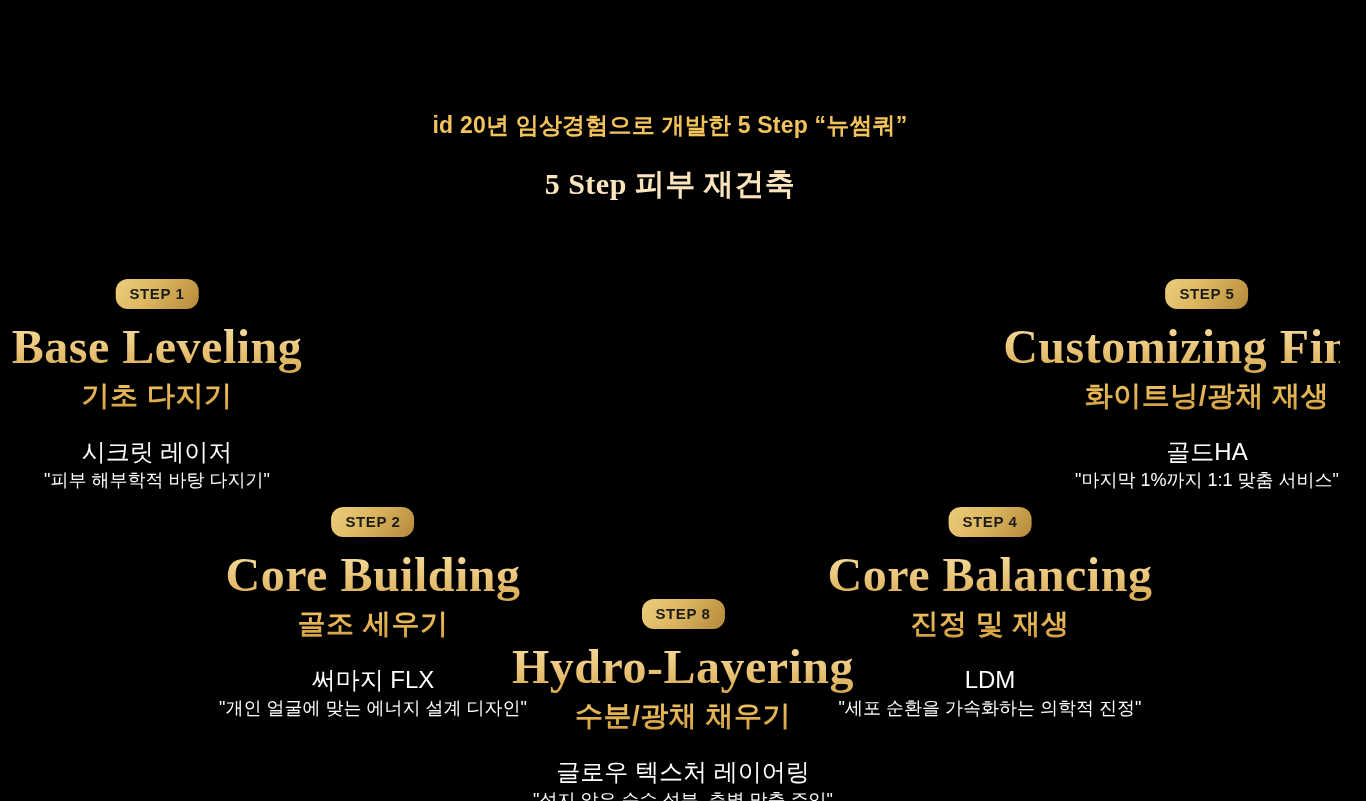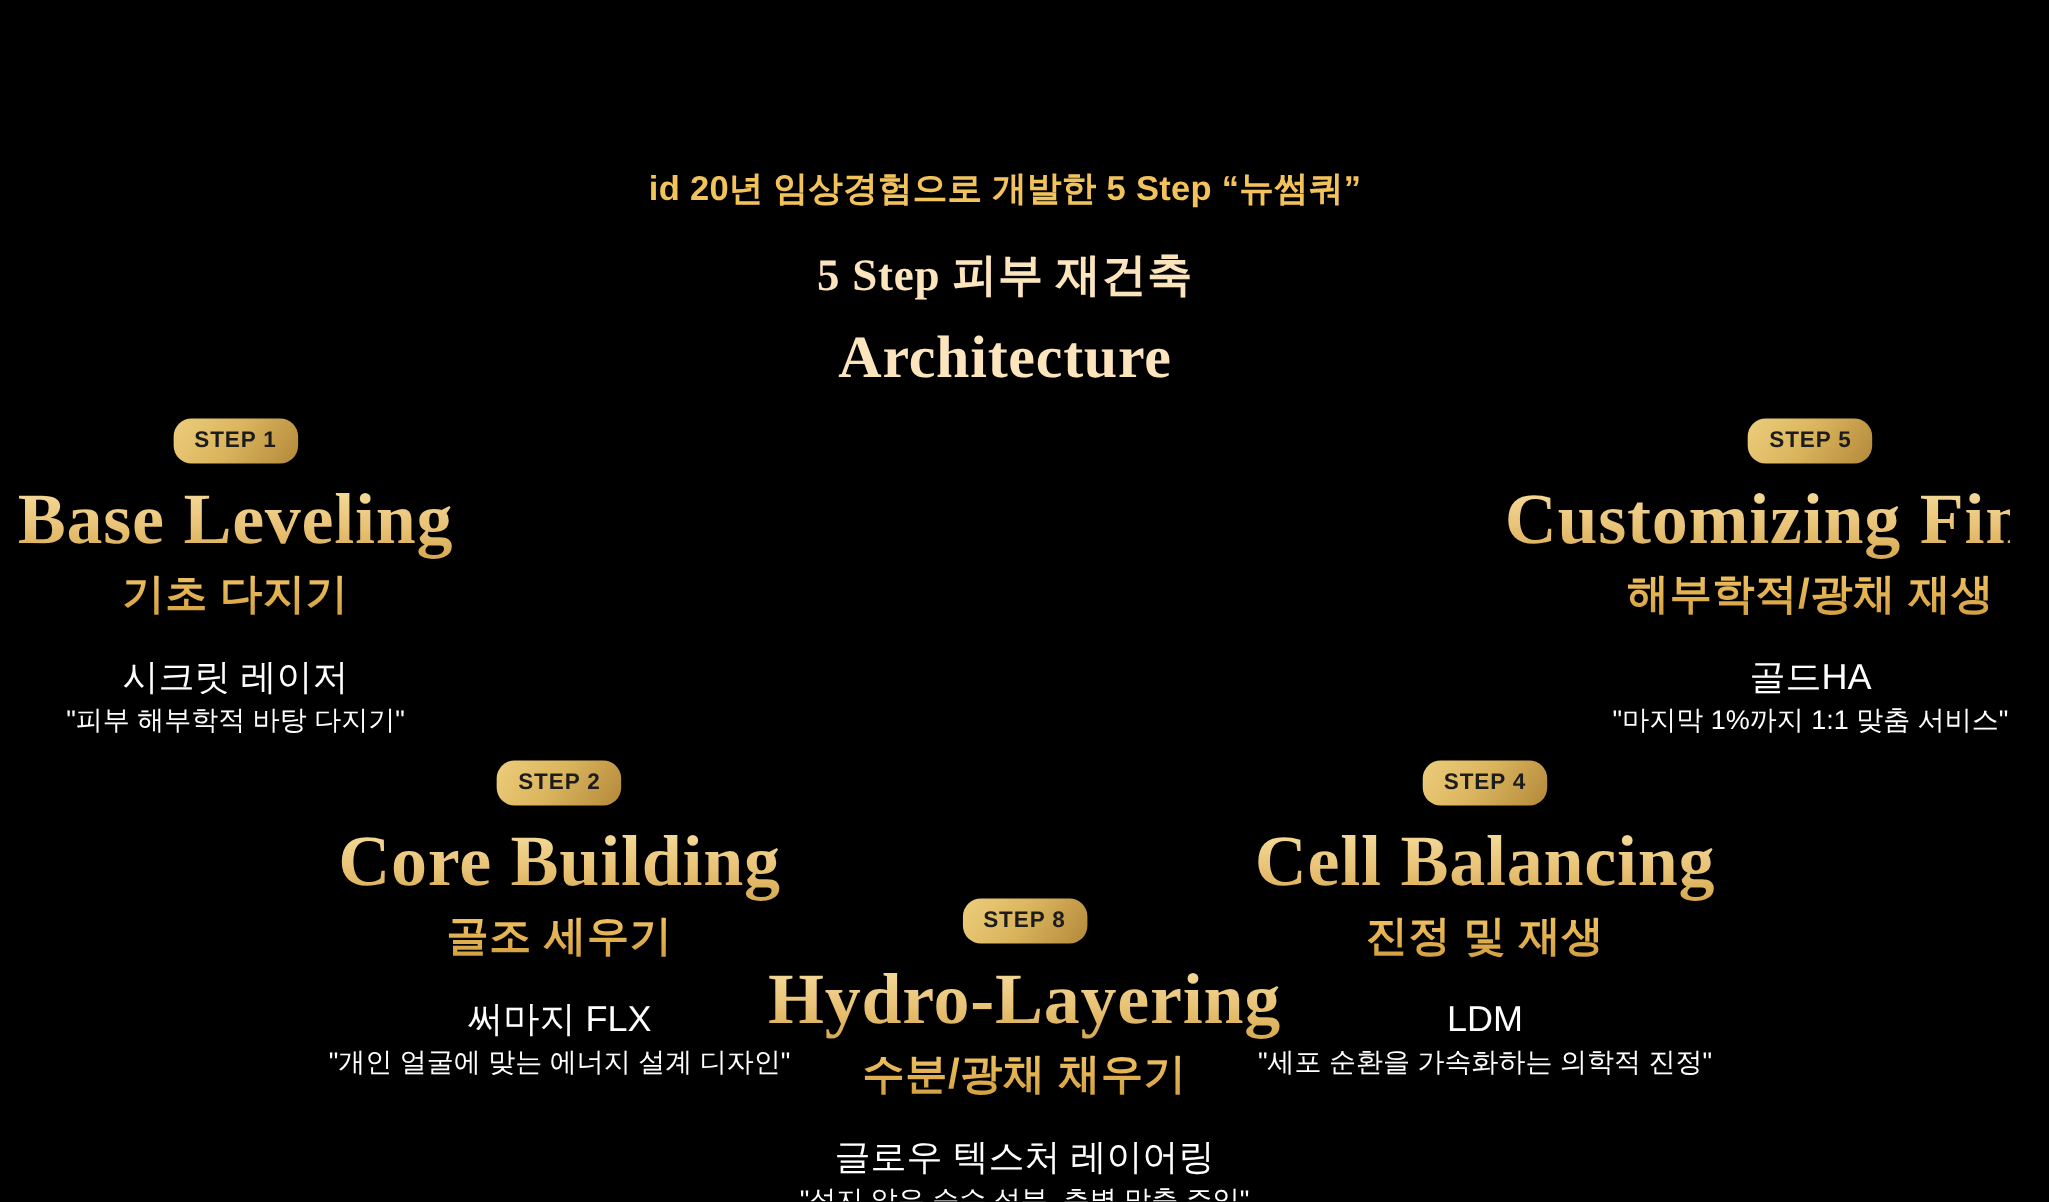--- a/index.html
+++ b/index.html
@@ -125,21 +125,20 @@
   }
 </style>
 </head>
 <body>
 
 <div class="stage">
 
   <header class="header">
     <p class="eyebrow">id 20년 임상경험으로 개발한 5 Step “뉴썸쿼”</p>
     <h1 class="main-title">5 Step 피부 재건축</h1>
-    <h2 class="main-subtitle">Architecture</h2>
   </header>
 
   <div class="step s1">
     <span class="badge">STEP 1</span>
     <h3 class="step-title">Base Leveling</h3>
     <h4 class="step-subtitle">기초 다지기</h4>
     <p class="step-method">시크릿 레이저</p>
     <p class="step-quote">"피부 해부학적 바탕 다지기"</p>
   </div>
 
@@ -154,27 +153,27 @@
   <div class="step s3">
     <span class="badge">STEP 8</span>
     <h3 class="step-title">Hydro-Layering</h3>
     <h4 class="step-subtitle">수분/광채 채우기</h4>
     <p class="step-method">글로우 텍스처 레이어링</p>
     <p class="step-quote">"섞지 않은 순수 성분, 층별 맞춤 주입"</p>
   </div>
 
   <div class="step s4">
     <span class="badge">STEP 4</span>
-    <h3 class="step-title">Cell Balancing</h3>
+    <h3 class="step-title">Core Balancing</h3>
     <h4 class="step-subtitle">진정 및 재생</h4>
     <p class="step-method">LDM</p>
     <p class="step-quote">"세포 순환을 가속화하는 의학적 진정"</p>
   </div>
 
   <div class="step s5">
     <span class="badge">STEP 5</span>
     <h3 class="step-title">Customizing Finish</h3>
-    <h4 class="step-subtitle">해부학적/광채 재생</h4>
+    <h4 class="step-subtitle">화이트닝/광채 재생</h4>
     <p class="step-method">골드HA</p>
     <p class="step-quote">"마지막 1%까지 1:1 맞춤 서비스"</p>
   </div>
 
 </div>
 
 </body></html>

